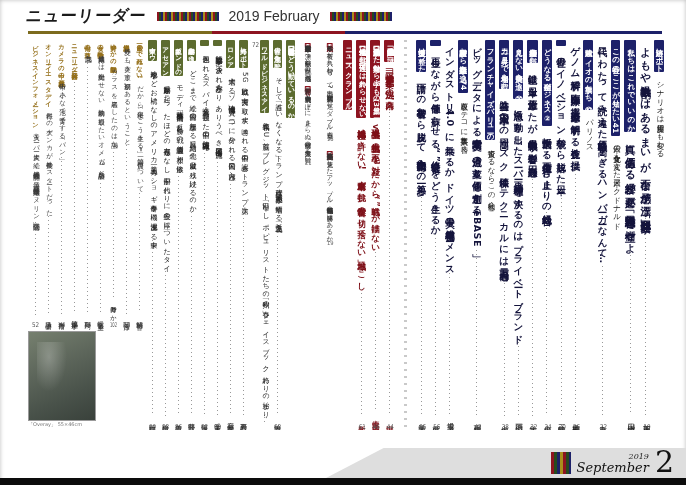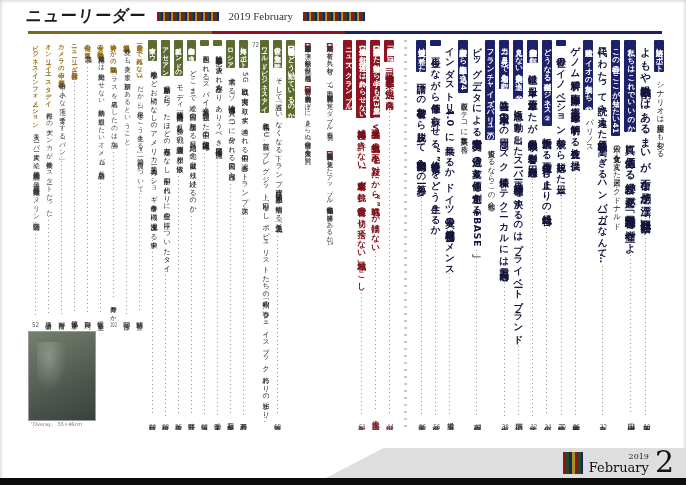--- a/index.html
+++ b/index.html
@@ -4,21 +4,21 @@
 <style>
   html,body{margin:0;padding:0;background:#b9b9b9;}
   .page{position:relative;width:686px;height:485px;background:#fff;overflow:hidden;
         font-family:"DejaVu Sans",sans-serif;box-shadow:inset 0 0 4px #bbb;}
   
   .hdr{position:absolute;left:26px;top:5px;height:22px;display:flex;align-items:center;gap:10px;}
   .logo{font-family:"DejaVu Serif",serif;font-size:16px;font-weight:bold;color:#1a1a1a;
         transform:skewX(-8deg);letter-spacing:1px;}
   .stripes{width:62px;height:9px;background:repeating-linear-gradient(90deg,
         #8d1420 0 2px,#274a1e 2px 4px,#1d2169 4px 6px,#a88f1c 6px 8px);}
-  .issue{font-family:Liberation Serif, serif;font-size:11px;color:#333;}
+  .issue{font-family:Liberation Sans, sans-serif;font-size:14px;color:#333;}
   .rule{position:absolute;left:28px;top:31px;width:634px;height:3px;
         background:linear-gradient(to right,#7c6b1e 0 29%,#8d1420 29% 50%,#1d2169 50% 100%);}
   
   .toc{position:absolute;left:24px;top:40px;width:640px;height:390px;
        writing-mode:vertical-rl;overflow:hidden;}
   .sec{height:390px;margin-left:4px;}
   .entry{height:100%;margin-left:4px;}
   .c{display:flex;flex-direction:row;flex-wrap:wrap;height:100%;margin-left:3px;align-content:flex-start;}
   .lbl{color:#fff;font-weight:bold;padding:3px 1px;margin-bottom:4px;border-radius:1px;line-height:1.05;}
   .t{font-weight:bold;line-height:1.08;letter-spacing:.5px;}
@@ -60,21 +60,21 @@
         background:linear-gradient(155deg,#76806f 0%,#5c655a 40%,#49524a 70%,#39413b 100%);}
   .photo .gl{position:absolute;left:8px;top:10px;width:30px;height:50px;
         background:radial-gradient(ellipse at 40% 30%,rgba(255,255,255,.25),transparent 70%);}
   .caption{position:absolute;left:28px;top:421px;width:120px;font-size:5px;color:#777;}
   .url{position:absolute;left:74px;top:430px;font-size:8.5px;color:#333;letter-spacing:.3px;}
   .corner-band{position:absolute;right:0;bottom:7px;width:360px;height:30px;background:#dedede;
         clip-path:polygon(0 100%,16% 0,100% 0,100% 100%);}
   .issue-block{position:absolute;right:12px;bottom:11px;display:flex;align-items:flex-end;gap:6px;}
   .ib-stripes{width:20px;height:22px;background:repeating-linear-gradient(90deg,
         #8d1420 0 3px,#274a1e 3px 6px,#1d2169 6px 9px,#a88f1c 9px 12px);}
-  .ib-date{display:flex;flex-direction:column;align-items:flex-end;line-height:1;}
+  .ib-date{display:flex;flex-direction:column;align-items:flex-end;line-height:1;font-style:italic;}
   .ib-year{font-family:"DejaVu Serif",serif;font-size:8px;color:#222;}
   .ib-month{font-family:"DejaVu Serif",serif;font-size:13px;color:#111;}
   .ib-num{font-family:"DejaVu Serif",serif;font-size:30px;color:#111;line-height:.85;}
   .bottom-bar{position:absolute;left:0;bottom:0;width:100%;height:7px;background:#0c0c0c;}
 </style>
 </head>
 <body>
 
 <div class="page">
   <div class="hdr">
@@ -447,18 +447,18 @@
   <div class="photo">
       <div class="gl"></div>
     </div>
   <div class="caption">「Overay」 55×46cm</div>
 
   <div class="corner-band"></div>
   <div class="issue-block">
     <div class="ib-stripes"></div>
     <div class="ib-date">
       <span class="ib-year">2019</span>
-      <span class="ib-month">February</span>
+      <span class="ib-month">September</span>
     </div>
     <div class="ib-num">2</div>
   </div>
   <div class="bottom-bar"></div>
 </div>
 
 </body></html>

